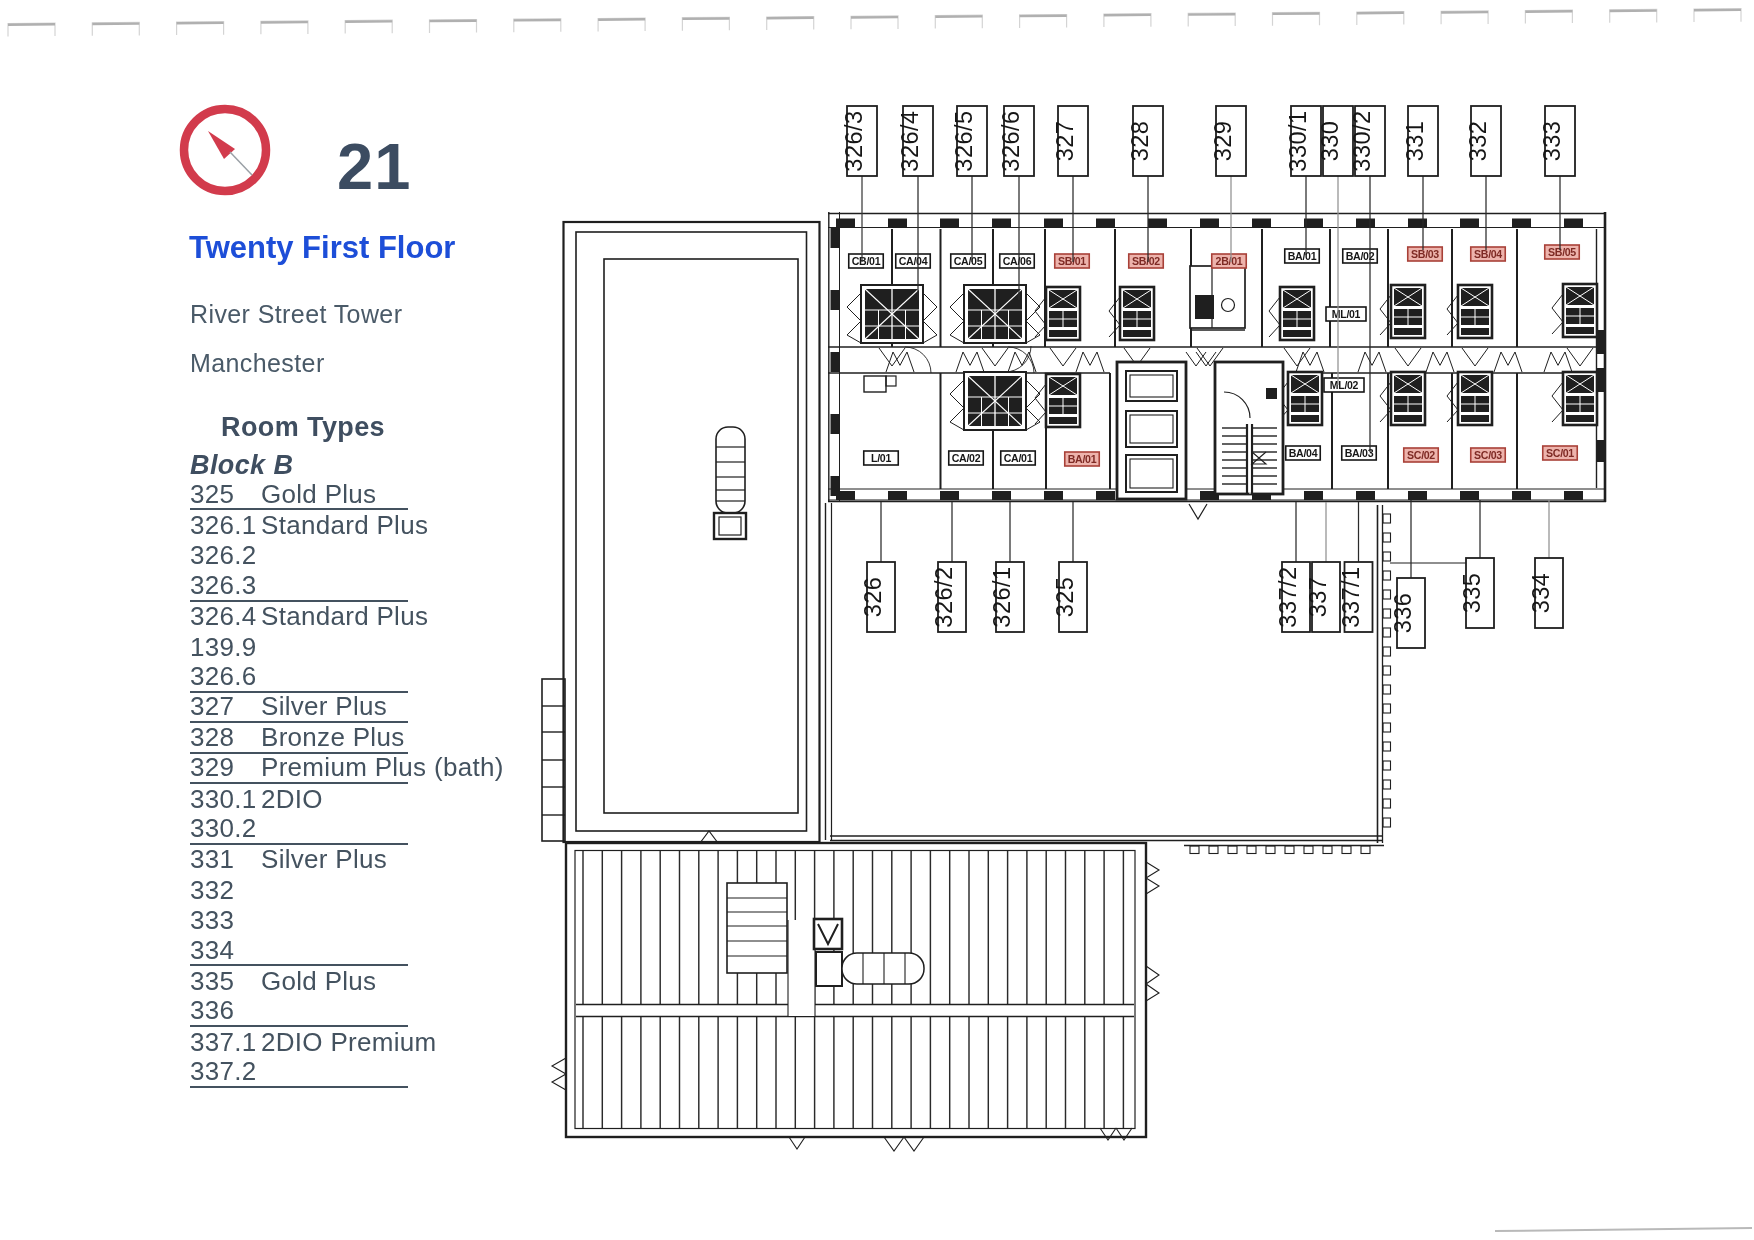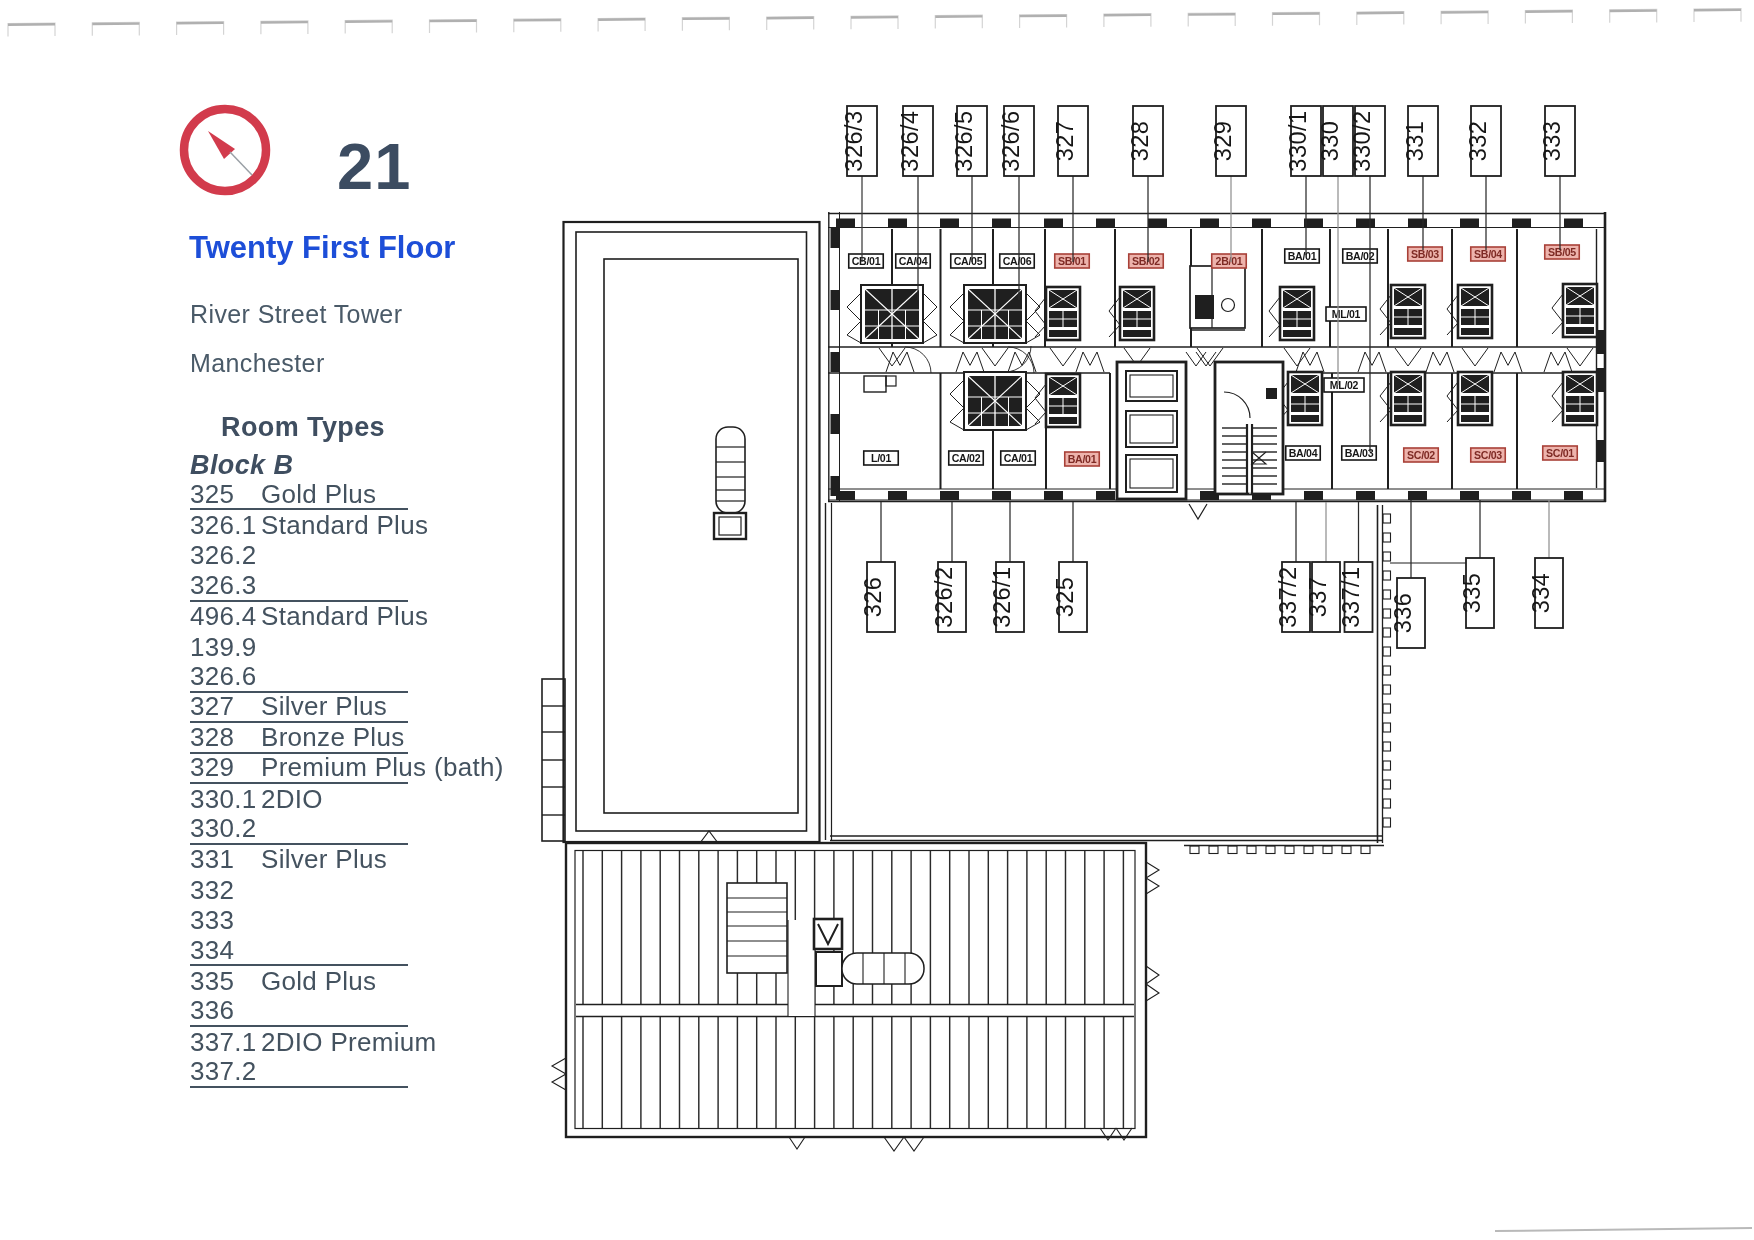--- a/index.html
+++ b/index.html
@@ -137,21 +137,21 @@
       <span class="num">326.2</span>
       <span class="nm"></span>
     </div>
 
 <div class="row ul">
       <span class="num">326.3</span>
       <span class="nm"></span>
     </div>
 
 <div class="row">
-      <span class="num">496.4</span>
+      <span class="num">326.4</span>
       <span class="nm">Standard Plus</span>
     </div>
 
 <div class="row">
       <span class="num">139.9</span>
       <span class="nm"></span>
     </div>
 
 <div class="row ul">
       <span class="num">326.6</span>

